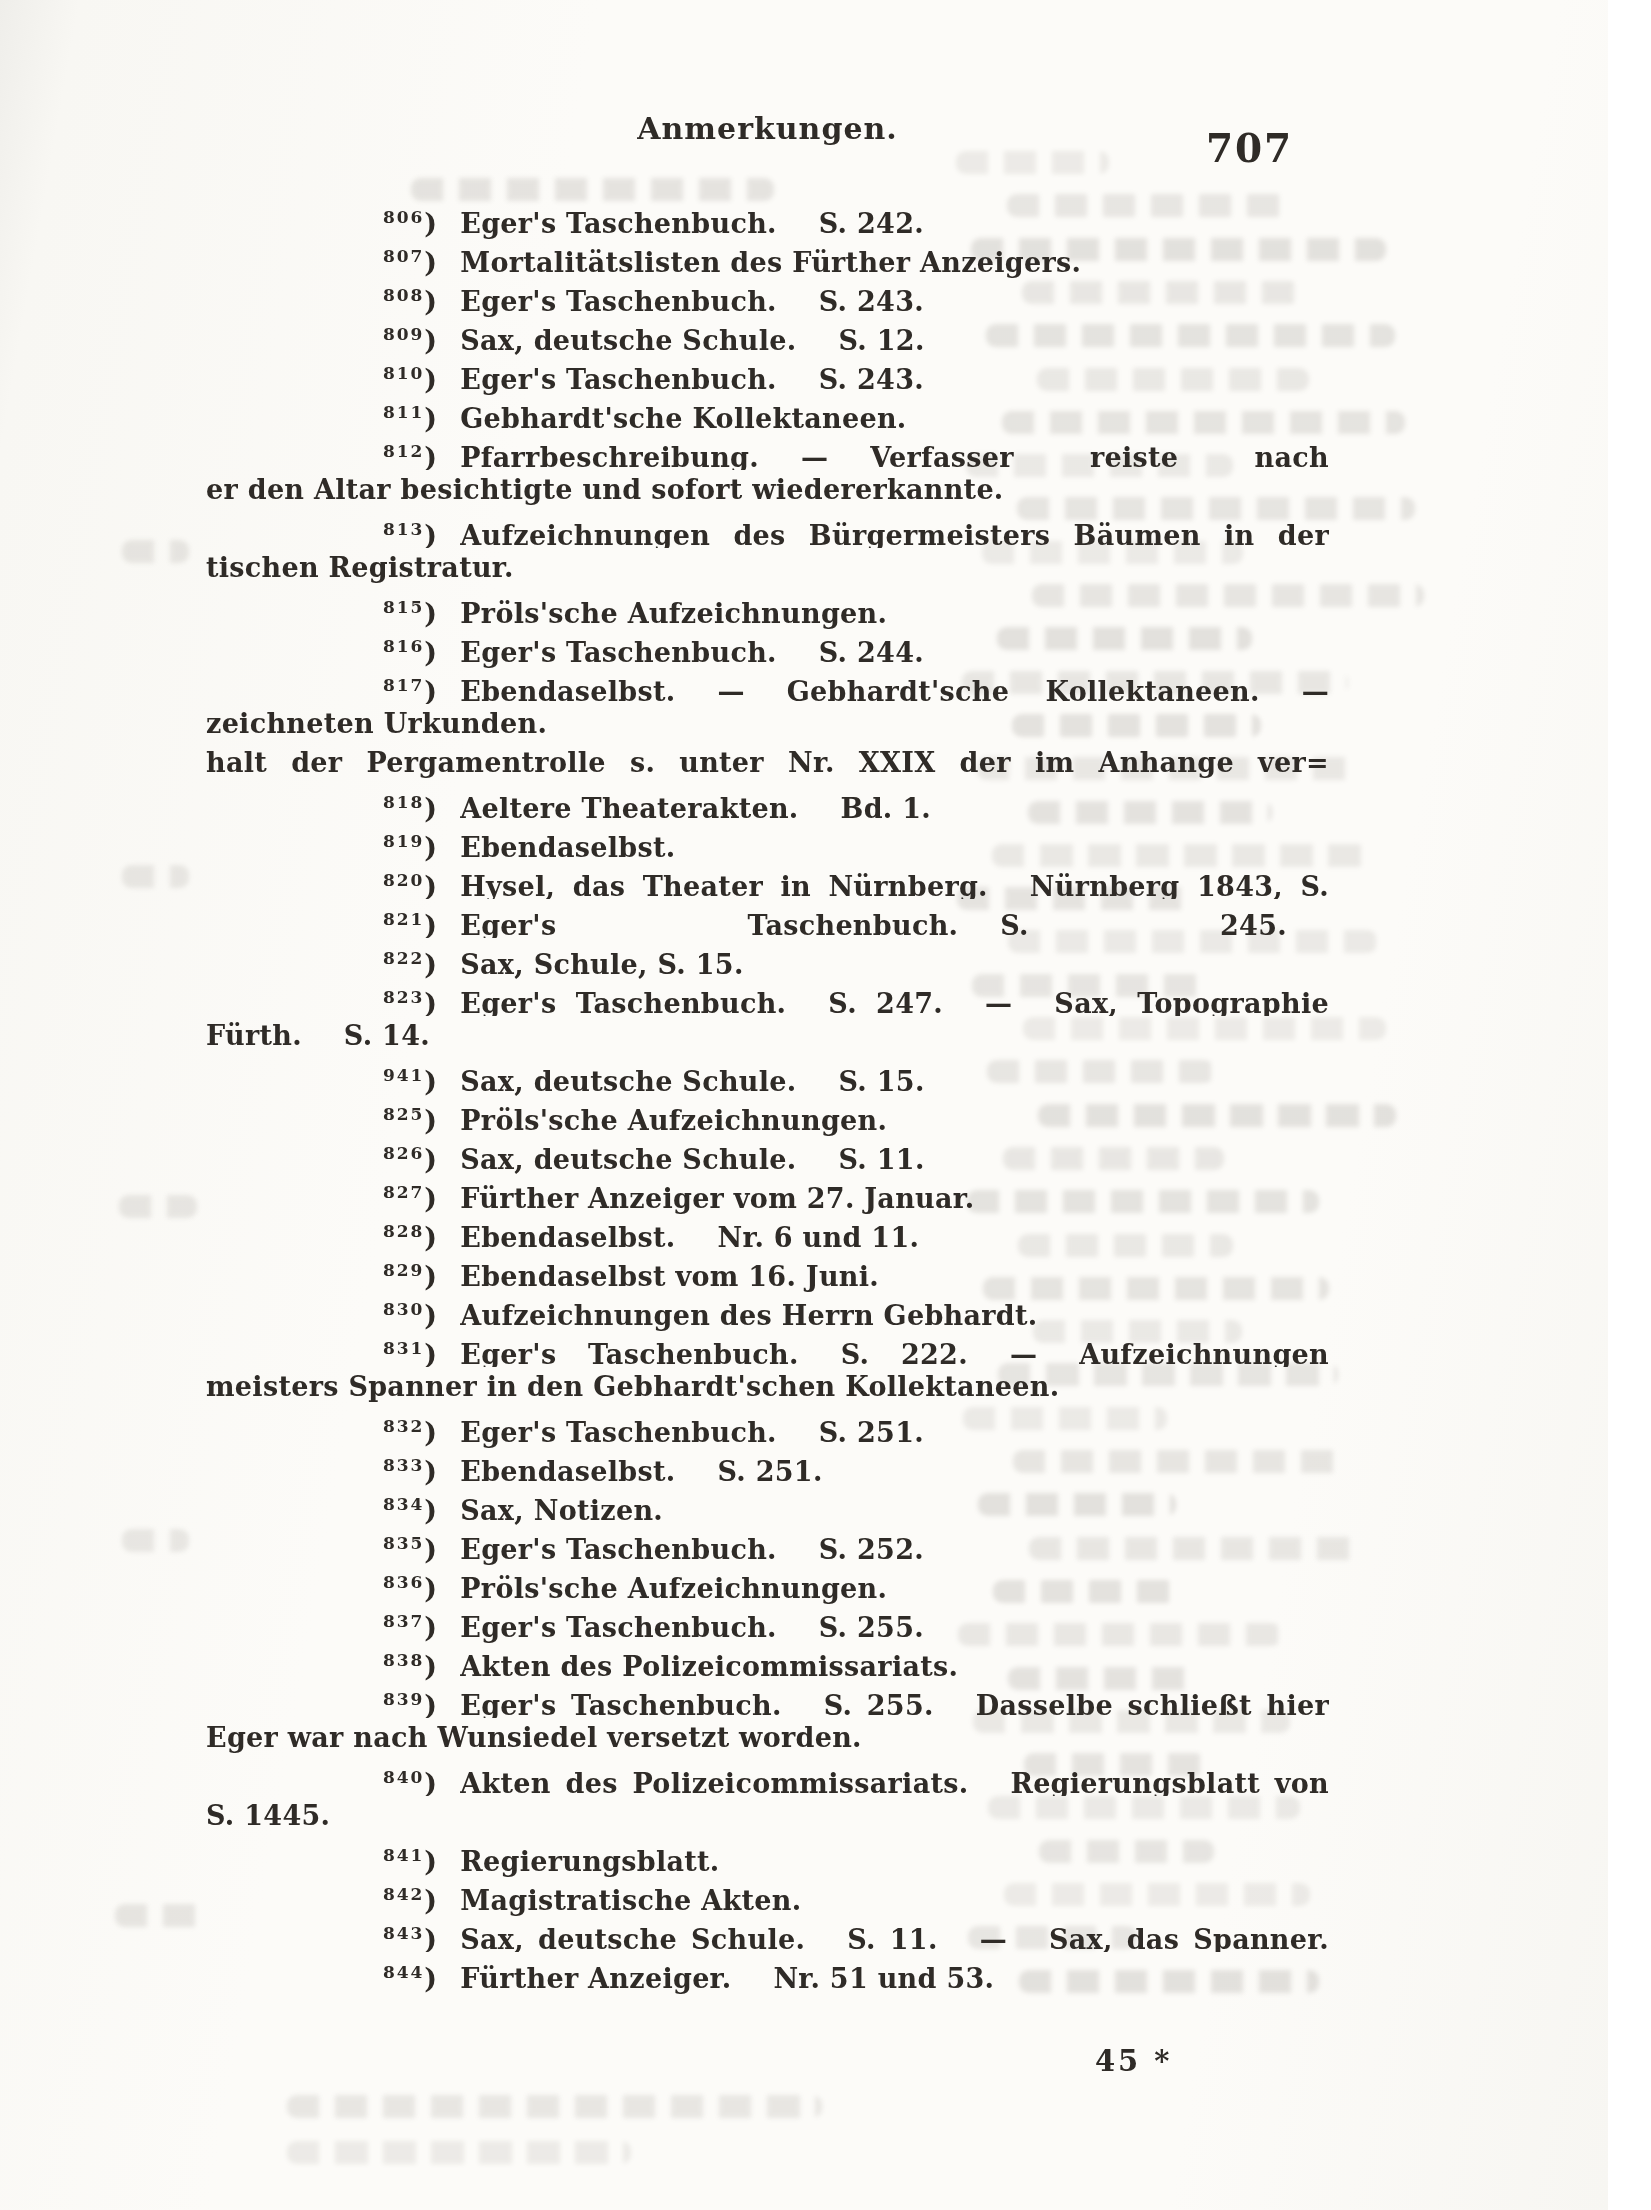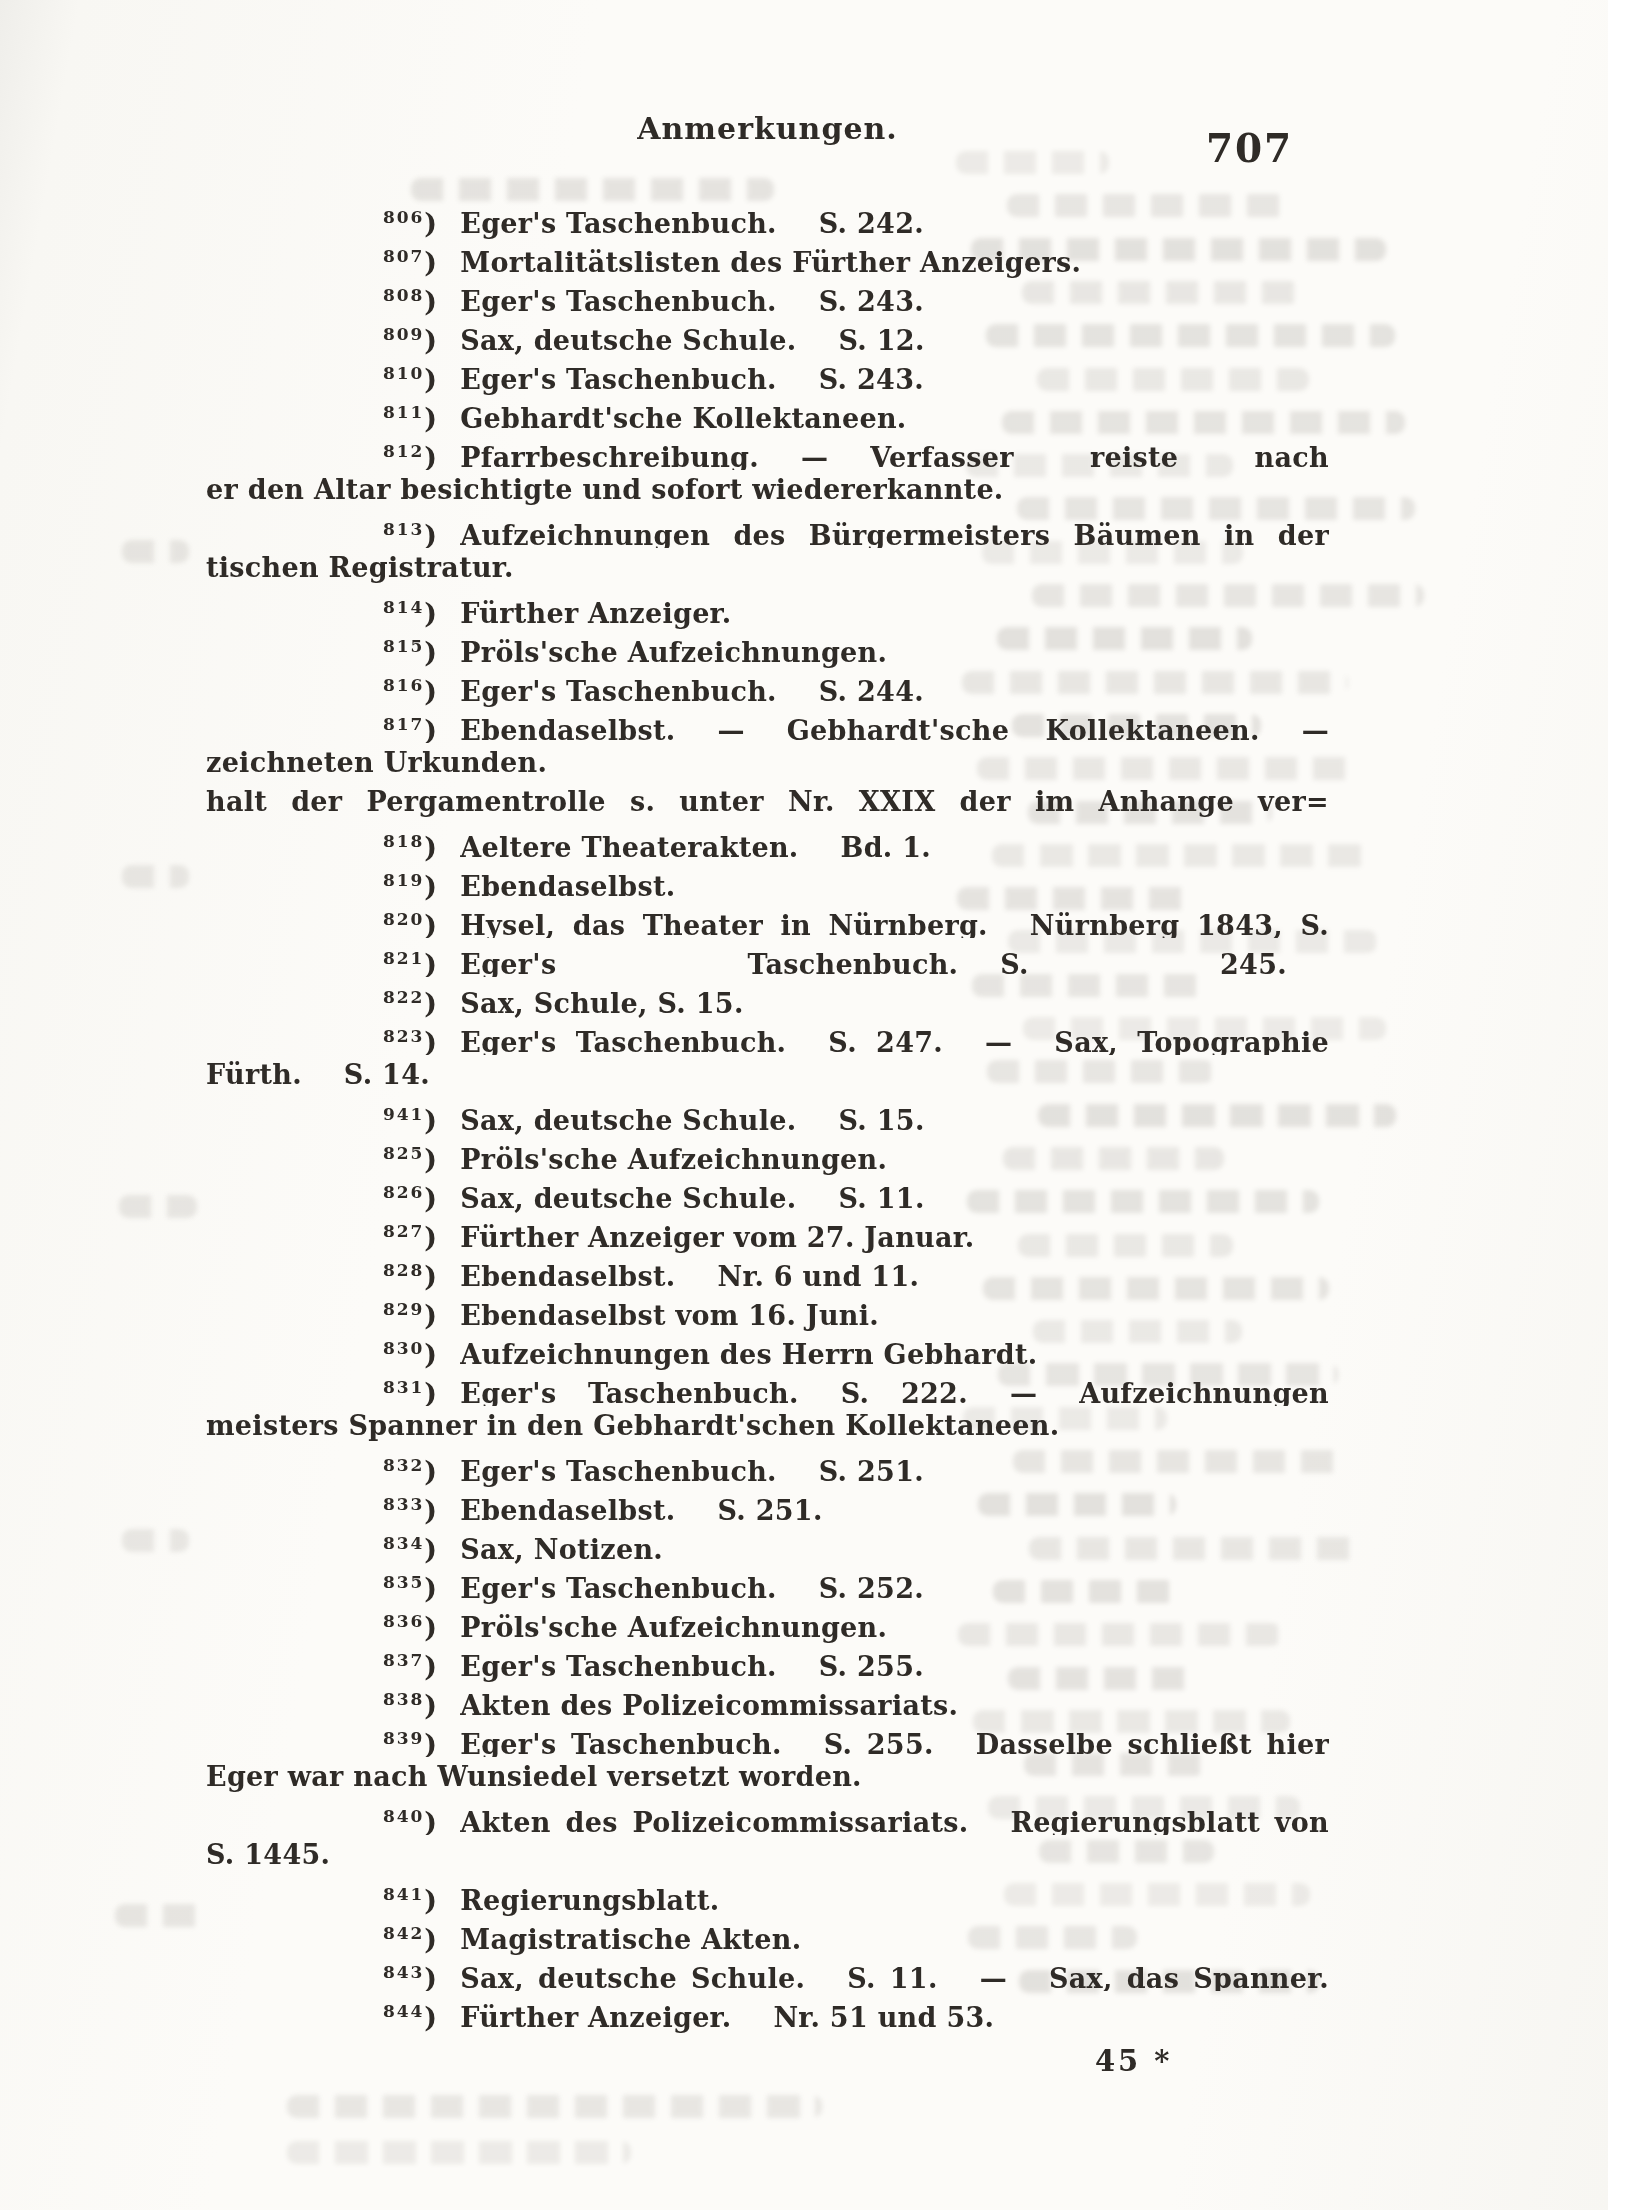--- a/index.html
+++ b/index.html
@@ -114,21 +114,20 @@
       <div class="line indent"><span class="fn-num"><sup>806</sup>)</span><span class="numgap"></span><span class="seg">Eger's Taschenbuch.</span><span class="seg-gap"></span><span class="seg">S. 242.</span></div>
       <div class="line indent"><span class="fn-num"><sup>807</sup>)</span><span class="numgap"></span><span class="seg">Mortalitätslisten des Fürther Anzeigers.</span></div>
       <div class="line indent"><span class="fn-num"><sup>808</sup>)</span><span class="numgap"></span><span class="seg">Eger's Taschenbuch.</span><span class="seg-gap"></span><span class="seg">S. 243.</span></div>
       <div class="line indent"><span class="fn-num"><sup>809</sup>)</span><span class="numgap"></span><span class="seg">Sax, deutsche Schule.</span><span class="seg-gap"></span><span class="seg">S. 12.</span></div>
       <div class="line indent"><span class="fn-num"><sup>810</sup>)</span><span class="numgap"></span><span class="seg">Eger's Taschenbuch.</span><span class="seg-gap"></span><span class="seg">S. 243.</span></div>
       <div class="line indent"><span class="fn-num"><sup>811</sup>)</span><span class="numgap"></span><span class="seg">Gebhardt'sche Kollektaneen.</span></div>
       <div class="line indent just"><span class="fn-num"><sup>812</sup>)</span><span class="numgap"></span><span class="seg">Pfarrbeschreibung.</span><span class="seg-gap"></span><span class="seg">—</span><span class="seg-gap"></span><span class="seg">Verfasser reiste nach Nördlingen, wo</span></div>
       <div class="line"><span class="seg">er den Altar besichtigte und sofort wiedererkannte.</span></div>
       <div class="line indent just"><span class="fn-num"><sup>813</sup>)</span><span class="numgap"></span><span class="seg">Aufzeichnungen des Bürgermeisters Bäumen in der magistra=</span></div>
       <div class="line"><span class="seg">tischen Registratur.</span></div>
-      <div class="line indent"><span class="fn-num"><sup>814</sup>)</span><span class="numgap"></span><span class="seg">Fürther Anzeiger.</span></div>
       <div class="line indent"><span class="fn-num"><sup>815</sup>)</span><span class="numgap"></span><span class="seg">Pröls'sche Aufzeichnungen.</span></div>
       <div class="line indent"><span class="fn-num"><sup>816</sup>)</span><span class="numgap"></span><span class="seg">Eger's Taschenbuch.</span><span class="seg-gap"></span><span class="seg">S. 244.</span></div>
       <div class="line indent just"><span class="fn-num"><sup>817</sup>)</span><span class="numgap"></span><span class="seg">Ebendaselbst.</span><span class="seg-gap"></span><span class="seg">—</span><span class="seg-gap"></span><span class="seg">Gebhardt'sche Kollektaneen.</span><span class="seg-gap"></span><span class="seg">—</span><span class="seg-gap"></span></div>
       <div class="line"><span class="seg">zeichneten Urkunden.</span></div>
       <div class="line just"><span class="seg">halt der Pergamentrolle s. unter Nr. XXIX der im Anhange ver=</span></div>
       <div class="line indent"><span class="fn-num"><sup>818</sup>)</span><span class="numgap"></span><span class="seg">Aeltere Theaterakten.</span><span class="seg-gap"></span><span class="seg">Bd. 1.</span></div>
       <div class="line indent"><span class="fn-num"><sup>819</sup>)</span><span class="numgap"></span><span class="seg">Ebendaselbst.</span></div>
       <div class="line indent just"><span class="fn-num"><sup>820</sup>)</span><span class="numgap"></span><span class="seg">Hysel, das Theater in Nürnberg.</span><span class="seg-gap"></span><span class="seg">Nürnberg 1843, S. 495.</span></div>
       <div class="line indent just"><span class="fn-num"><sup>821</sup>)</span><span class="numgap"></span><span class="seg">Eger's Taschenbuch.</span><span class="seg-gap"></span><span class="seg">S. 245.</span><span class="seg-gap"></span></div>
       <div class="line indent"><span class="fn-num"><sup>822</sup>)</span><span class="numgap"></span><span class="seg">Sax, Schule, S. 15.</span></div>

